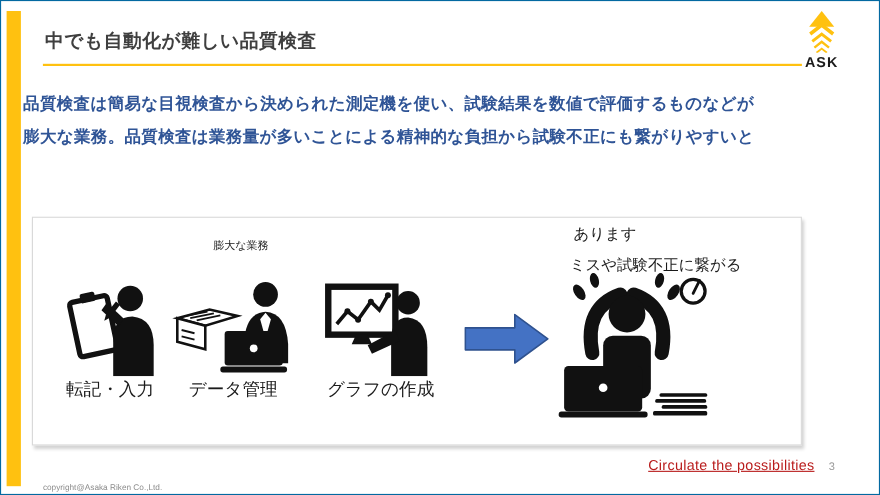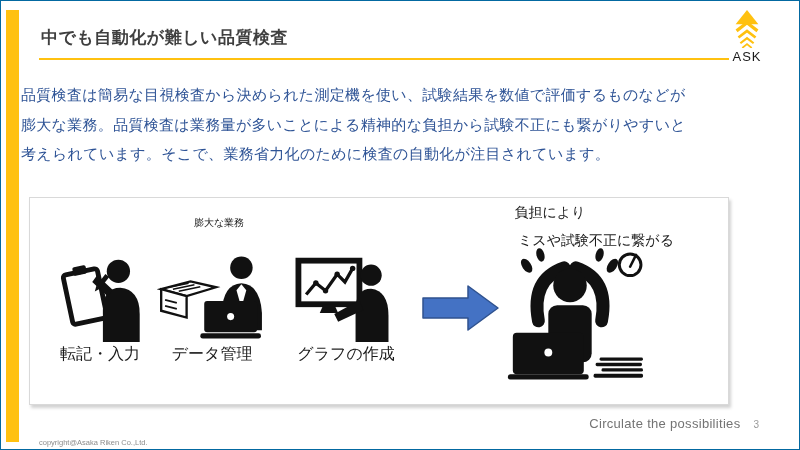--- a/index.html
+++ b/index.html
@@ -6,43 +6,43 @@
   body{width:800px;height:450px;background:#f4f4f4;font-family:"Liberation Sans","DejaVu Sans",sans-serif;}
   .slide{position:absolute;left:0;top:0;width:798px;height:448px;background:#fff;border:1px solid #0369a1;overflow:hidden;}
 
   .accent-bar{position:absolute;left:5px;top:9px;width:13px;height:432px;background:#FFC110;}
 
   .title{position:absolute;left:40px;top:25px;font-size:17px;font-weight:bold;color:#3f3f3f;letter-spacing:.5px;white-space:nowrap;}
   .title-underline{position:absolute;left:38px;top:57px;width:690px;height:2px;background:#FFC110;}
 
   .logo{position:absolute;right:28px;top:9px;width:48px;text-align:center;}
   .logo svg{display:block;margin:0 auto;}
-  .logo-text{font-size:13px;font-weight:normal;color:#1a1a1a;letter-spacing:1px;margin-top:1px;}
+  .logo-text{font-size:13px;font-weight:bold;color:#1a1a1a;letter-spacing:1px;margin-top:1px;}
 
-  .body-text{position:absolute;left:20px;top:79px;width:768px;font-size:15px;font-weight:normal;color:#2F5496;line-height:29.5px;letter-spacing:.3px;}
+  .body-text{position:absolute;left:20px;top:79px;width:768px;font-size:15px;font-weight:bold;color:#2F5496;line-height:29.5px;letter-spacing:.3px;}
   .body-text div{white-space:nowrap;}
 
   .diagram-box{position:absolute;left:28px;top:196px;width:698px;height:206px;background:#fff;border:1px solid #d9d9d9;box-shadow:2px 3px 3px rgba(0,0,0,.18);}
 
   .group-label{position:absolute;left:109px;top:18px;width:160px;text-align:center;font-size:10px;color:#1a1a1a;}
   .task-icon{position:absolute;}
   .task-label{position:absolute;top:146px;text-align:center;font-size:16px;color:#1a1a1a;white-space:nowrap;}
   .label-1{left:20px;width:100px;}
   .label-2{left:132px;width:100px;}
   .label-3{left:260px;width:112px;}
 
   .flow-arrow{position:absolute;left:392px;top:85px;width:78px;height:50px;}
 
   .result-caption-1{position:absolute;left:430px;top:6px;width:180px;text-align:center;font-size:14px;color:#1a1a1a;white-space:nowrap;}
   .result-caption-2{position:absolute;left:394px;top:34px;width:250px;text-align:right;font-size:14px;color:#1a1a1a;white-space:nowrap;}
   .result-icon{position:absolute;left:460px;top:50px;}
 
   .copyright{position:absolute;left:38px;top:416px;font-size:7.5px;color:#8c8c8c;margin-top:21px;}
   .footer-right{position:absolute;right:40px;top:413px;white-space:nowrap;}
-  .tagline{font-size:13px;color:#737373;letter-spacing:.3px;}
+  .tagline{font-size:13px;color:#b91c1c;letter-spacing:.3px;text-decoration:underline;}
   .page-number{font-size:10px;color:#9a9a9a;margin-left:13px;}
 </style>
 </head>
 <body>
 
 <div class="slide">
 
   <div class="accent-bar"></div>
 
   <div class="title">中でも自動化が難しい品質検査</div>
@@ -57,21 +57,20 @@
         <path d="M13,35 L20,29.5 L27,35" fill="none" stroke="#FFC110" stroke-width="2.3"></path>
         <path d="M15,40 L20,36 L25,40" fill="none" stroke="#FFC110" stroke-width="1.8"></path>
       </svg>
     </span>
     <div class="logo-text">ASK</div>
   </div>
 
   <div class="body-text">
     <div>品質検査は簡易な目視検査から決められた測定機を使い、試験結果を数値で評価するものなどが</div>
     <div>膨大な業務。品質検査は業務量が多いことによる精神的な負担から試験不正にも繋がりやすいと</div>
-    <div>考えられています。そこで、業務省力化のために検査の自動化が注目されています。</div>
   </div>
 
   <div class="diagram-box">
 
     <div class="group-label">膨大な業務</div>
 
     <span class="task-icon" style="left:25px;top:52px;">
       <svg width="90" height="92" viewBox="0 0 90 95">
         <g transform="rotate(-12 30 50)">
           <rect x="12" y="22" width="36" height="52" rx="3" fill="#fff" stroke="#111" stroke-width="5"></rect>
@@ -120,21 +119,21 @@
     <div class="task-label label-1">転記・入力</div>
     <div class="task-label label-2">データ管理</div>
     <div class="task-label label-3">グラフの作成</div>
 
     <span class="flow-arrow">
       <svg width="78" height="50" viewBox="0 0 78 50">
         <polygon points="1,15 46,15 46,3 76,25 46,47 46,35 1,35" fill="#4472C4" stroke="#2F528F" stroke-width="1.5" stroke-linejoin="round"></polygon>
       </svg>
     </span>
 
-    <div class="result-caption-1">負担により</div>
+    <div class="result-caption-1">あります</div>
     <div class="result-caption-2">ミスや試験不正に繋がる</div>
 
     <span class="result-icon">
       <svg width="160" height="138" viewBox="0 0 160 140">
         <circle cx="141" cy="17" r="11" fill="#fff" stroke="#111" stroke-width="3"></circle>
         <path d="M141,19 L147,7" stroke="#111" stroke-width="2.6" stroke-linecap="round"></path>
         <ellipse cx="36" cy="18" rx="4.5" ry="8" transform="rotate(-34 36 18)" fill="#111"></ellipse>
         <ellipse cx="50" cy="7" rx="4" ry="7" transform="rotate(-14 50 7)" fill="#111"></ellipse>
         <ellipse cx="110" cy="7" rx="4" ry="7" transform="rotate(14 110 7)" fill="#111"></ellipse>
         <ellipse cx="123" cy="18" rx="4.5" ry="8" transform="rotate(34 123 18)" fill="#111"></ellipse>

